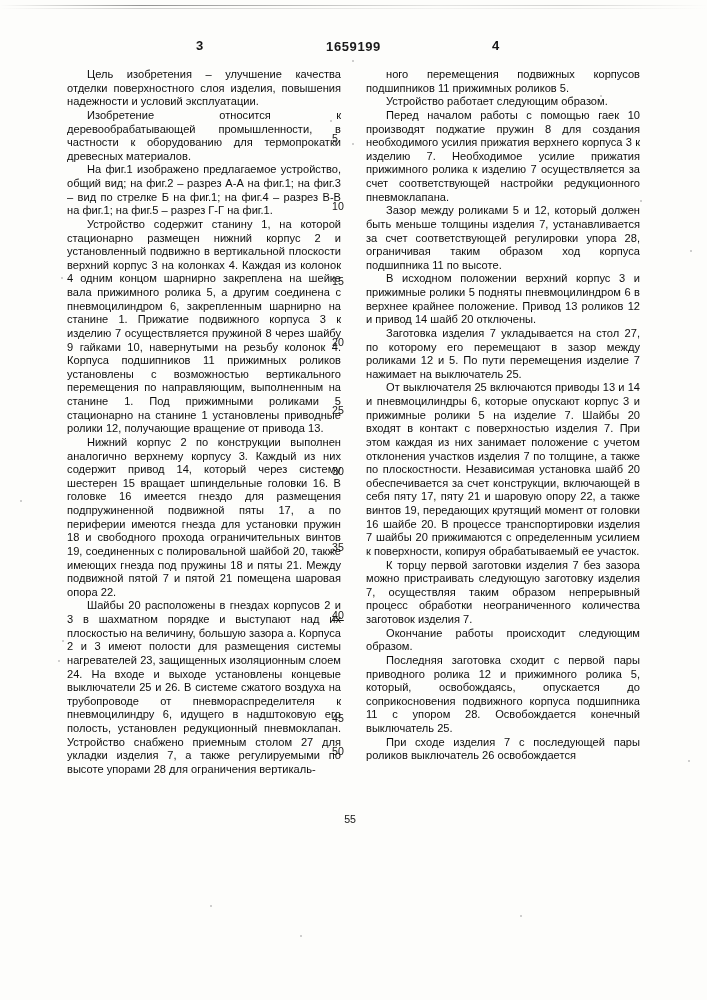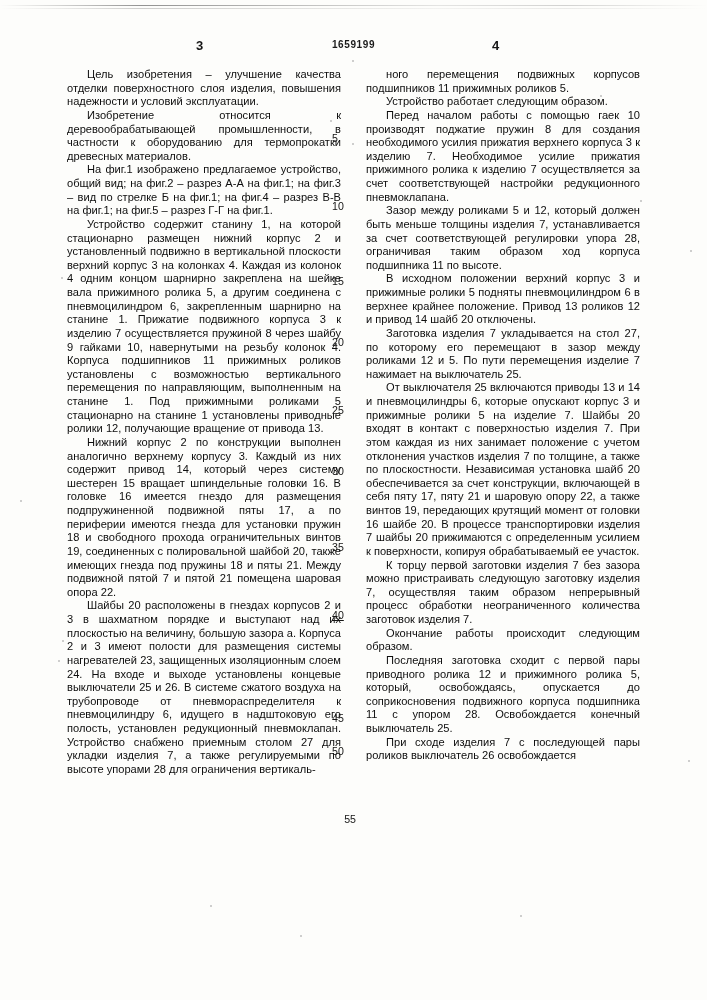--- a/index.html
+++ b/index.html
@@ -55,21 +55,21 @@
     letter-spacing: .5px;
     color: #161616;
   }
   .head-left  { left: 196px; top: 0; }
   .head-right { left: 492px; top: 0; }
   .head-center {
     position: absolute;
     left: 0; top: 1px;
     width: 707px;
     text-align: center;
-    font-size: 10px;
+    font-size: 13px;
     font-weight: 700;
     letter-spacing: .6px;
     color: #1a1a1a;
   }
 
   
   .columns {
     position: absolute;
     top: 68px;
     left: 0;

